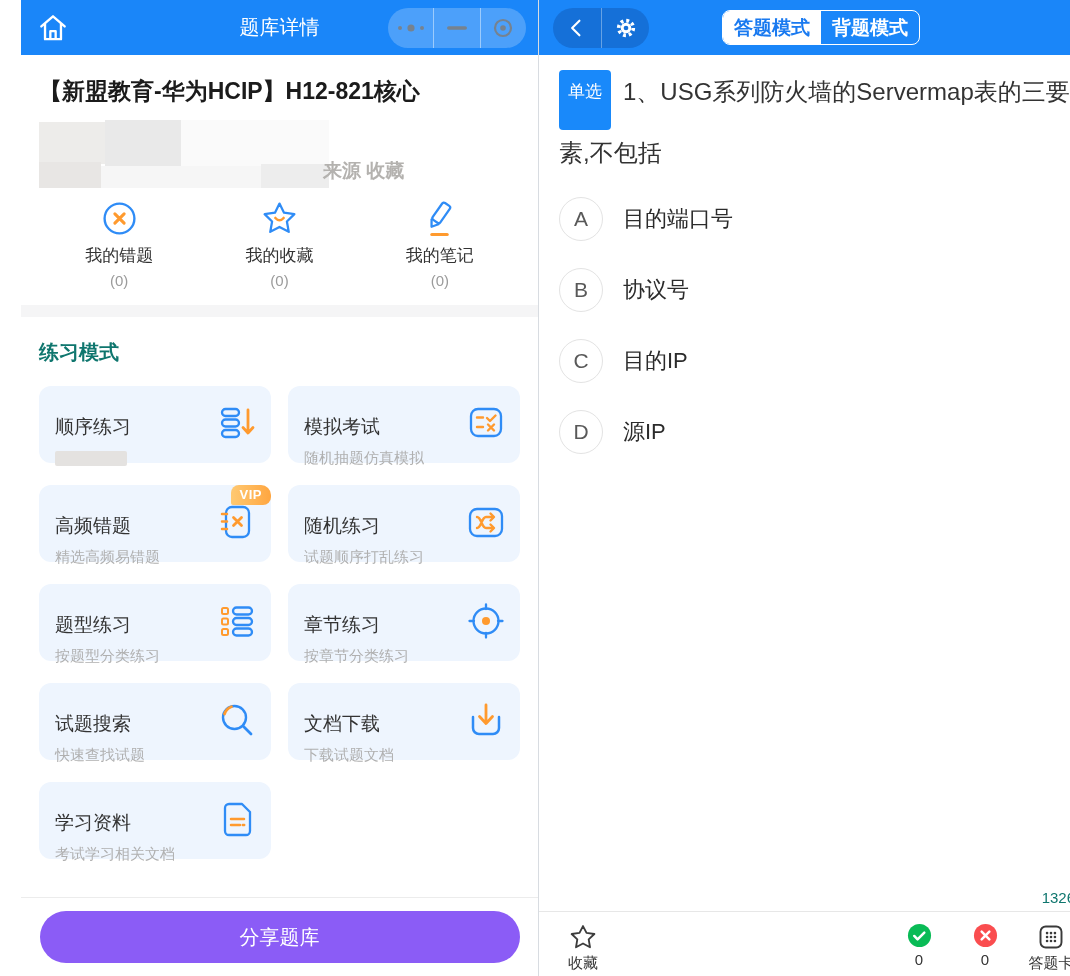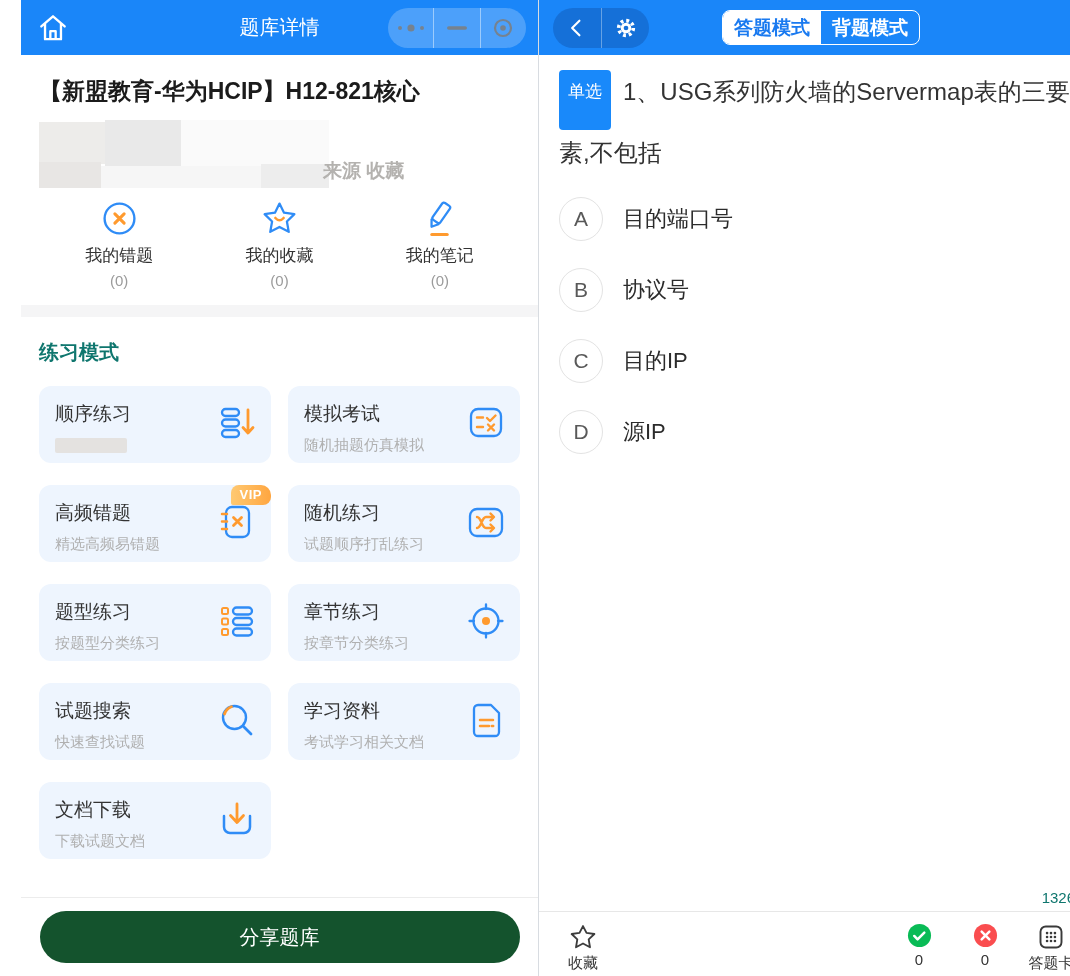--- a/index.html
+++ b/index.html
@@ -36,32 +36,32 @@
   .stat svg { display:block; margin:0 auto 7px; }
   .stat-label { font-size:17px; color:#333; margin-bottom:5px; }
   .stat-count { font-size:15px; color:#9b9b9b; }
 
   .thick-divider { height:12px; background:#f5f5f6; margin:0 -18px; }
 
   .section-title { font-size:20px; color:#0f766e; font-weight:600; margin:22px 0 20px;font-family:Liberation Serif, serif; }
 
   .grid { display:flex; flex-wrap:wrap; gap:22px 17px; }
   .card { position:relative; width:232px; height:77px; background:#eef5fe;
-    border-radius:12px; padding:15px 16px; cursor:pointer; }
+    border-radius:12px; padding:28px 16px; cursor:pointer; }
   .card-title { font-size:19px; color:#333; font-weight:500; }
   .card-sub { font-size:15px; color:#b0b0b0; margin-top:9px; white-space:nowrap; }
   .card-icon { position:absolute; right:14px; top:50%; transform:translateY(-50%); }
   .redacted-sub { width:72px; height:15px; background:#e4e2e0; border-radius:2px; margin-top:11px; }
   .vip-badge { position:absolute; top:0; right:0; background:linear-gradient(90deg,#ffc972,#ffa640);
     color:#fff; font-size:13px; font-weight:700; padding:2px 9px 3px;
     border-radius:8px 10px 8px 2px; letter-spacing:.5px; }
 
   .lfooter { position:absolute; bottom:0; left:0; right:0; height:79px; background:#fff;
     border-top:1px solid #ececec; display:flex; align-items:center; justify-content:center; }
-  .share-btn { width:480px; height:52px; border:none; border-radius:26px; background:#14532d;
+  .share-btn { width:480px; height:52px; border:none; border-radius:26px; background:#8b5cf6;
     color:#fff; font-size:20px; font-weight:500; cursor:pointer;
     font-family:"Liberation Sans","DejaVu Sans",sans-serif; }
 
   
   .panel-right { width:552px; position:relative; background:#fff; border-left:1px solid #d8dce1; }
   .rheader { height:55px; background:#1a86f9; position:relative; }
   .nav-pill { position:absolute; left:14px; top:8px; width:96px; height:40px; background:#1570d8;
     border-radius:20px; display:flex; }
   .nav-half { width:48px; display:flex; align-items:center; justify-content:center; cursor:pointer; }
   .nav-half + .nav-half { border-left:1px solid rgba(255,255,255,0.35); }
@@ -258,37 +258,37 @@
           <span class="card-icon">
             <svg width="40" height="40" viewBox="0 0 40 40">
               <circle cx="17.5" cy="17.5" r="11.5" fill="none" stroke="#2f8cf6" stroke-width="2.4"></circle>
               <path d="M26.5 26.5 L34 34" stroke="#2f8cf6" stroke-width="2.8" stroke-linecap="round"></path>
               <path d="M7.5 14 A11.5 11.5 0 0 1 14.5 6.8" fill="none" stroke="#ff9a2e" stroke-width="2.8" stroke-linecap="round"></path>
             </svg>
           </span>
         </div>
 
         <div class="card">
+          <div class="card-title">文档下载</div>
+          <div class="card-sub">下载试题文档</div>
+          <span class="card-icon">
+            <svg width="40" height="40" viewBox="0 0 40 40">
+              <path d="M7 17 v11 a6 6 0 0 0 6 6 h14 a6 6 0 0 0 6 -6 v-11" fill="none" stroke="#2f8cf6" stroke-width="2.5" stroke-linecap="round"></path>
+              <path d="M20 5 v17.5 M13.5 16.5 L20 23.5 L26.5 16.5" fill="none" stroke="#ff9a2e" stroke-width="2.8" stroke-linecap="round" stroke-linejoin="round"></path>
+            </svg>
+          </span>
+        </div>
+
+        <div class="card">
           <div class="card-title">学习资料</div>
           <div class="card-sub">考试学习相关文档</div>
           <span class="card-icon">
             <svg width="40" height="40" viewBox="0 0 40 40">
               <path d="M12 5 h13 l8 8 v19 a4 4 0 0 1 -4 4 h-17 a4 4 0 0 1 -4 -4 v-23 a4 4 0 0 1 4 -4 z" fill="none" stroke="#2f8cf6" stroke-width="2.3" stroke-linejoin="round"></path>
               <path d="M14 20 h13 M14 26 h9 M25.8 26 h1.4" stroke="#ff9a2e" stroke-width="2.5" stroke-linecap="round"></path>
-            </svg>
-          </span>
-        </div>
-
-        <div class="card">
-          <div class="card-title">文档下载</div>
-          <div class="card-sub">下载试题文档</div>
-          <span class="card-icon">
-            <svg width="40" height="40" viewBox="0 0 40 40">
-              <path d="M7 17 v11 a6 6 0 0 0 6 6 h14 a6 6 0 0 0 6 -6 v-11" fill="none" stroke="#2f8cf6" stroke-width="2.5" stroke-linecap="round"></path>
-              <path d="M20 5 v17.5 M13.5 16.5 L20 23.5 L26.5 16.5" fill="none" stroke="#ff9a2e" stroke-width="2.8" stroke-linecap="round" stroke-linejoin="round"></path>
             </svg>
           </span>
         </div>
 
       </div>
     </div>
 
     <div class="lfooter">
       <button class="share-btn">分享题库</button>
     </div>

